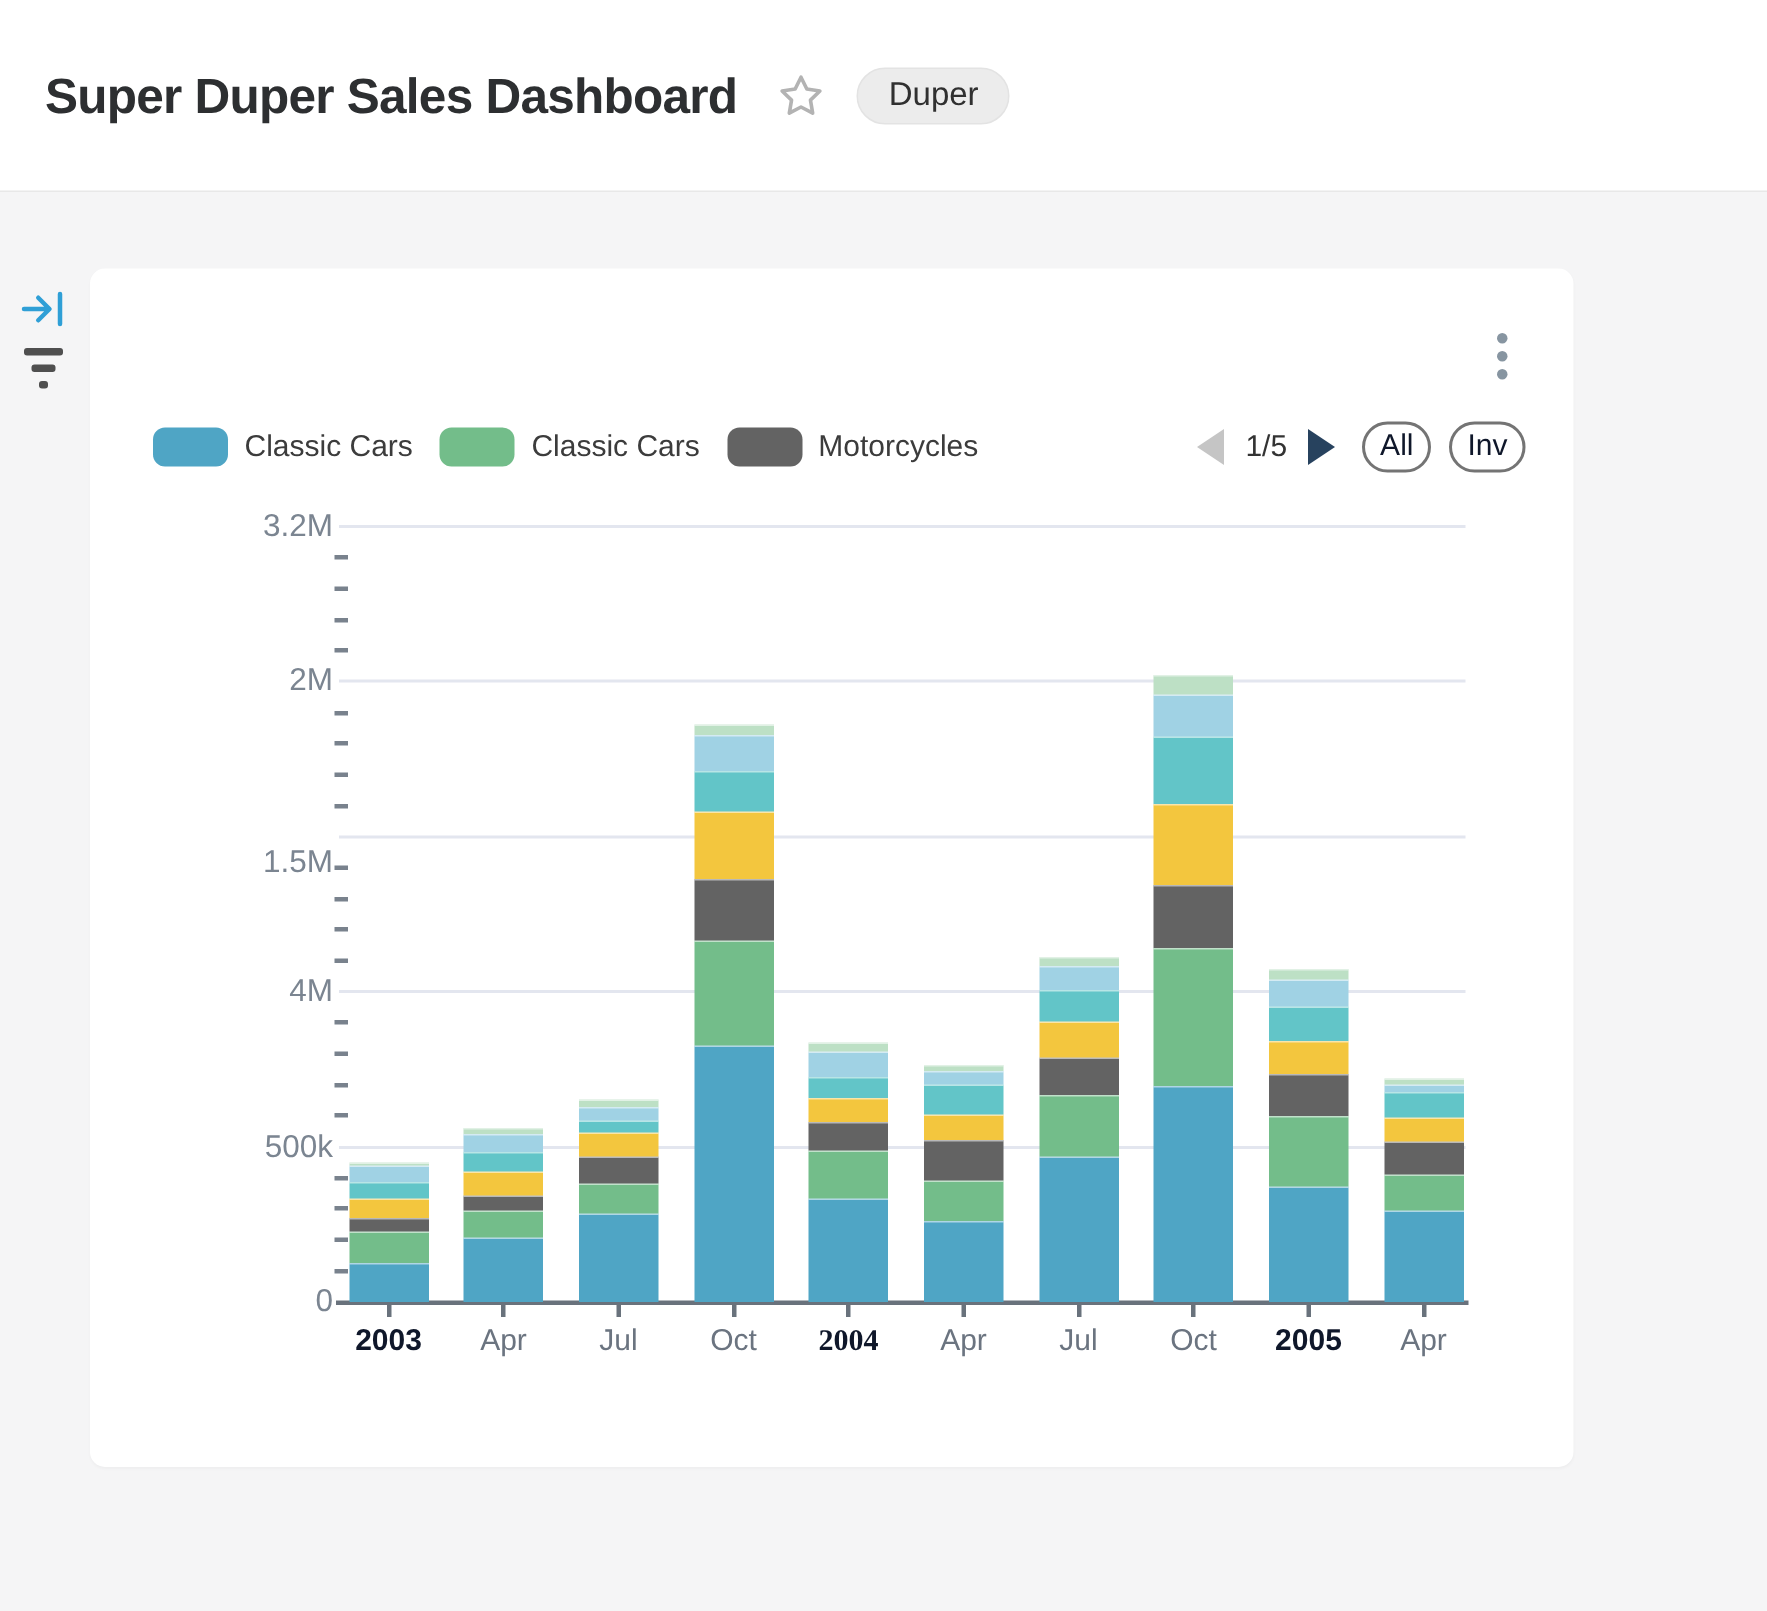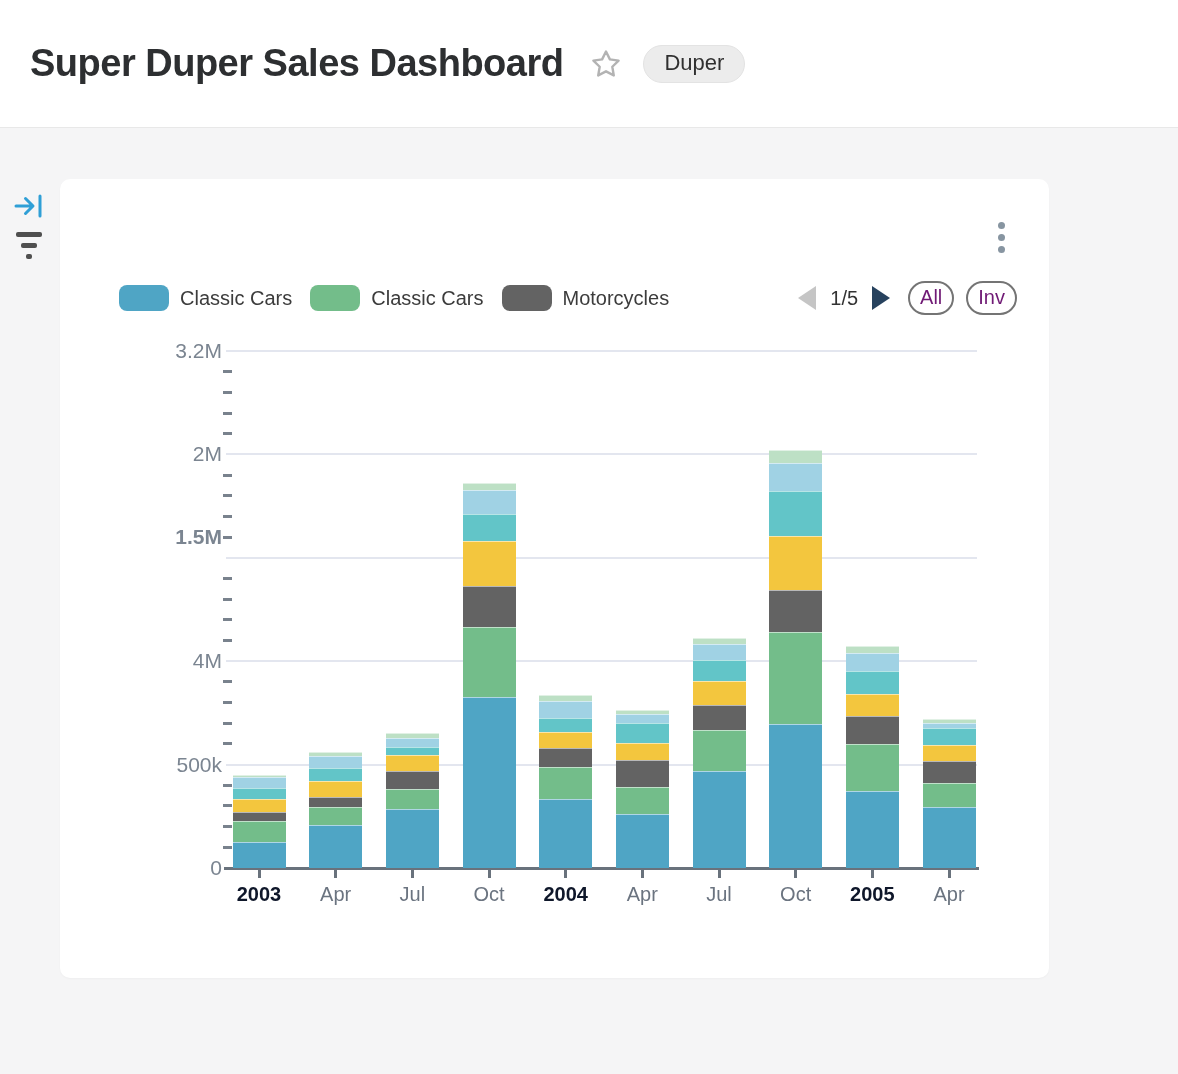--- a/index.html
+++ b/index.html
@@ -5,21 +5,21 @@
   * { margin:0; padding:0; box-sizing:border-box; }
   html,body { width:1178px; height:1074px; overflow:hidden; }
   body { font-family:"Liberation Sans", sans-serif; background:#f5f5f6; position:relative; }
 
   
   .page-header {
     position:absolute; left:0; top:0; width:1178px; height:128px;
     background:#ffffff; border-bottom:1px solid #e8e8e8;
     display:flex; align-items:center; padding-left:30px;
   }
-  .page-title { font-size:38px; font-weight:700; color:#2d2f31; letter-spacing:-0.5px; }
+  .page-title { font-size:33px; font-weight:700; color:#2d2f31; letter-spacing:-0.5px; }
   .star-btn { margin-left:26px; display:flex; align-items:center; cursor:pointer; }
   .draft-badge {
     margin-left:20px; background:#ececec; border:1px solid #e3e3e3; border-radius:20px;
     padding:6px 20px 8px; font-size:22px; color:#303030; line-height:1;
   }
 
   
   .side-rail { position:absolute; left:0; top:128px; width:60px; height:946px; }
   .rail-icon { position:absolute; left:13px; width:32px; height:32px; display:flex; align-items:center; justify-content:center; cursor:pointer; }
   .rail-icon.expand { top:62px; }
@@ -33,33 +33,33 @@
   .card-title { position:absolute; left:32px; top:42px; font-size:25px; font-weight:700; color:#2b2b2b; }
   .kebab { position:absolute; left:928px; top:36px; width:26px; height:44px;
            display:flex; flex-direction:column; align-items:center; justify-content:center; gap:5px; cursor:pointer; }
   .kebab i { width:7px; height:7px; border-radius:50%; background:#8795a1; }
 
   
   .legend-row {
     position:absolute; left:42px; top:102px; right:32px; height:34px;
     display:flex; align-items:center;
   }
-  .legend-items { display:flex; align-items:center; gap:18px;margin-left:17px; }
+  .legend-items { display:flex; align-items:center; gap:18px; }
   .legend-item { display:flex; align-items:center; gap:11px; cursor:pointer; }
   .legend-swatch { width:50px; height:26px; border-radius:8px; }
   .legend-label { font-size:20px; color:#3c3c3c; }
   .legend-pager { margin-left:auto; display:flex; align-items:center; }
   .pager-prev { width:0; height:0; border-top:12px solid transparent; border-bottom:12px solid transparent;
                 border-right:18px solid #c5c5c5; cursor:default; }
   .pager-next { width:0; height:0; border-top:12px solid transparent; border-bottom:12px solid transparent;
                 border-left:18px solid #27425e; cursor:pointer; }
   .pager-text { font-size:20px; color:#333; margin:0 14px; }
   .pill {
     background:transparent; border:2px solid #747474; border-radius:17px;
-    font-family:"Liberation Sans", sans-serif; font-size:20px; color:#701a75;
+    font-family:"Liberation Sans", sans-serif; font-size:20px; color:#0f172a;
     padding:2px 10px 4px; line-height:1.2; cursor:pointer;
   }
   .pill + .pill { margin-left:12px; }
   .pager-next { margin-right:18px; }
 
   
   .chart { position:absolute; left:0; top:0; width:100%; height:100%; }
   .gridline { position:absolute; height:2px; background:#e3e6ef; }
   .y-label { position:absolute; width:162px; left:0; text-align:right; font-size:21px; color:#7b8591; line-height:26px; height:26px; }
   .minor-tick { position:absolute; left:163px; width:9px; height:3px; background:#79828d; }
@@ -128,21 +128,21 @@
       <button class="pill">Inv</button>
     </div>
   </div>
 
   <div class="chart" id="chart">
       <div class="gridline" style="left: 166px; width: 751px; top: 171px;"></div>
       <div class="y-label" style="top: 159px;">3.2M</div>
       <div class="gridline" style="left: 166px; width: 751px; top: 274.4px;"></div>
       <div class="y-label" style="top: 262.4px;">2M</div>
       <div class="gridline" style="left: 166px; width: 751px; top: 377.8px;"></div>
-      <div class="y-label" style="top: 345px; font-weight: bold;">1.5M</div>
+      <div class="y-label" style="top: 383px;">1.5M</div>
       <div class="gridline" style="left: 166px; width: 751px; top: 481.2px;"></div>
       <div class="y-label" style="top: 469.2px;">4M</div>
       <div class="gridline" style="left: 166px; width: 751px; top: 584.6px;"></div>
       <div class="y-label" style="top: 572.6px;">500k</div>
       <div class="y-label" style="top: 676px;">0</div>
       <div class="minor-tick" style="top: 666.82px;"></div>
       <div class="minor-tick" style="top: 646.14px;"></div>
       <div class="minor-tick" style="top: 625.46px;"></div>
       <div class="minor-tick" style="top: 604.78px;"></div>
       <div class="minor-tick" style="top: 563.42px;"></div>
@@ -199,21 +199,21 @@
       <div class="x-tick" style="left: 427.5px; top: 691px;"></div>
       <div class="x-label" style="left: 429px; top: 704px;">Oct</div>
       <div class="seg" title="Classic Cars: 334k" style="left: 479.167px; top: 619.929px; height: 69.0712px; background: rgb(79, 165, 197);"></div>
       <div class="seg" title="Vintage Cars: 156k" style="left: 479.167px; top: 587.668px; height: 32.2608px; background: rgb(115, 189, 138);"></div>
       <div class="seg" title="Motorcycles: 88k" style="left: 479.167px; top: 569.47px; height: 18.1984px; background: rgb(99, 99, 99);"></div>
       <div class="seg" title="Unlabeled (yellow): 81k" style="left: 479.167px; top: 552.719px; height: 16.7508px; background: rgb(243, 198, 62);"></div>
       <div class="seg" title="Unlabeled (teal): 64k" style="left: 479.167px; top: 539.484px; height: 13.2352px; background: rgb(98, 197, 200);"></div>
       <div class="seg" title="Unlabeled (light blue): 86k" style="left: 479.167px; top: 521.699px; height: 17.7848px; background: rgb(160, 210, 228);"></div>
       <div class="seg" title="Unlabeled (light green): 28k" style="left: 479.167px; top: 515.908px; height: 5.7904px; background: rgb(189, 224, 197);"></div>
       <div class="x-tick" style="left: 504.167px; top: 691px;"></div>
-      <div class="x-label bold" style="left: 505.667px; top: 704px;">2004</div>
+      <div class="x-label bold" style="left: 505.667px; top: 704px; font-family: Liberation Serif, serif;">2004</div>
       <div class="seg" title="Classic Cars: 262k" style="left: 555.833px; top: 634.818px; height: 54.1816px; background: rgb(79, 165, 197);"></div>
       <div class="seg" title="Vintage Cars: 132k" style="left: 555.833px; top: 607.521px; height: 27.2976px; background: rgb(115, 189, 138);"></div>
       <div class="seg" title="Motorcycles: 130k" style="left: 555.833px; top: 580.637px; height: 26.884px; background: rgb(99, 99, 99);"></div>
       <div class="seg" title="Unlabeled (yellow): 81k" style="left: 555.833px; top: 563.886px; height: 16.7508px; background: rgb(243, 198, 62);"></div>
       <div class="seg" title="Unlabeled (teal): 95k" style="left: 555.833px; top: 544.24px; height: 19.646px; background: rgb(98, 197, 200);"></div>
       <div class="seg" title="Unlabeled (light blue): 45k" style="left: 555.833px; top: 534.934px; height: 9.306px; background: rgb(160, 210, 228);"></div>
       <div class="seg" title="Unlabeled (light green): 21k" style="left: 555.833px; top: 530.591px; height: 4.3428px; background: rgb(189, 224, 197);"></div>
       <div class="x-tick" style="left: 580.833px; top: 691px;"></div>
       <div class="x-label" style="left: 582.333px; top: 704px;">Apr</div>
       <div class="seg" title="Classic Cars: 468k" style="left: 632.5px; top: 592.218px; height: 96.7824px; background: rgb(79, 165, 197);"></div>

